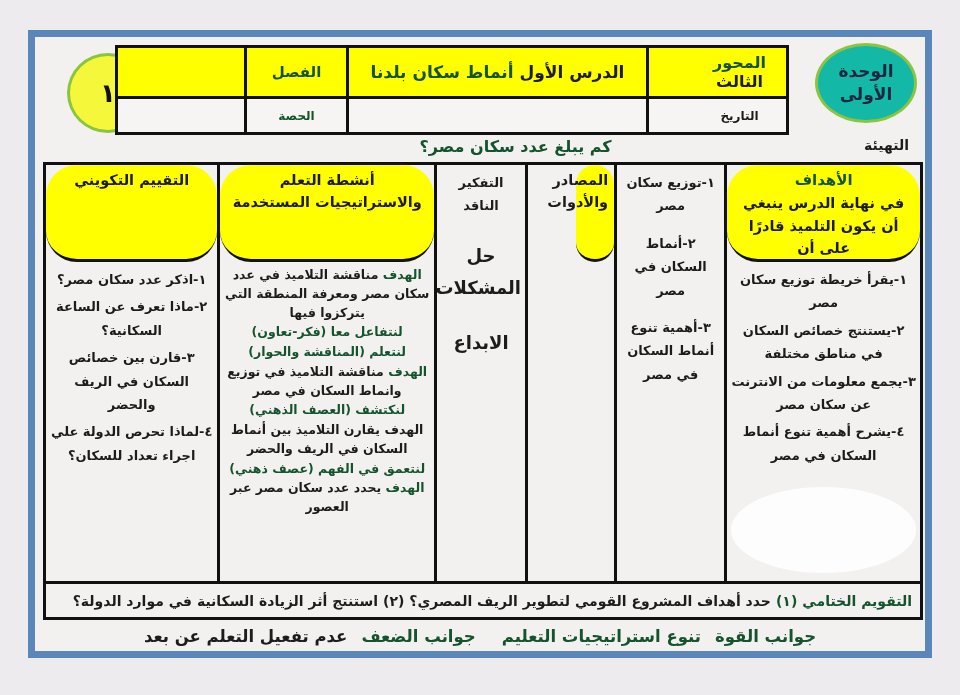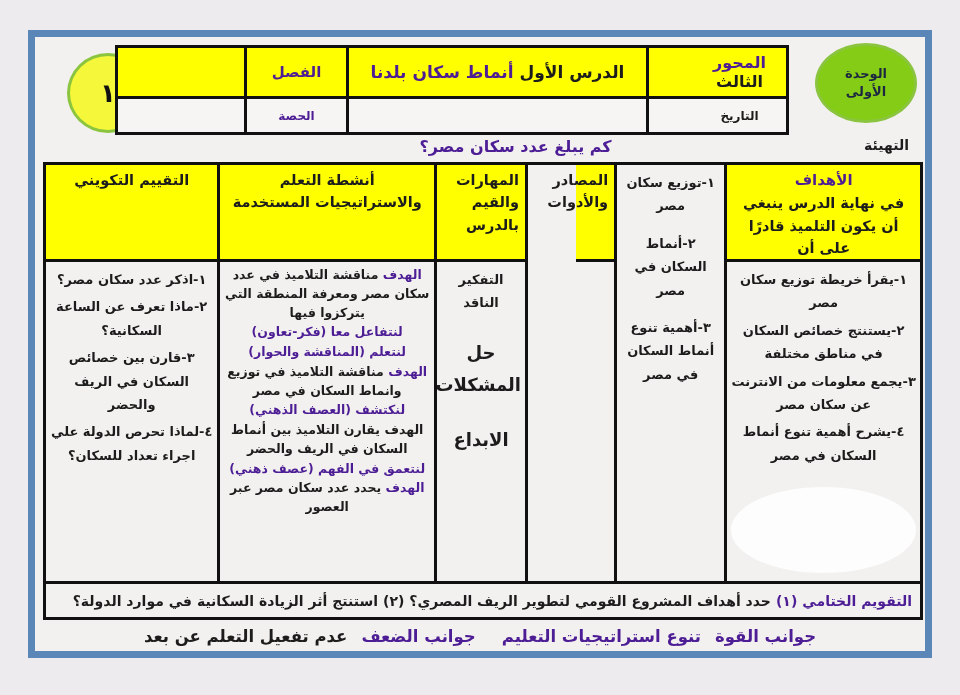--- a/index.html
+++ b/index.html
@@ -7,30 +7,30 @@
     width:960px;height:695px;position:relative;overflow:hidden;
     background:#edebee;
     font-family:"DejaVu Sans",sans-serif;
     font-weight:bold;color:#1c1c1c;
   }
   .frame{
     position:absolute;left:28px;top:30px;width:904px;height:628px;
     box-sizing:border-box;border:7px solid #5b87b8;background:#f3f1ef;
     direction:rtl;
   }
-  .red{color:#4c1d95;}
+  .red{color:#14532d;}
   .blk{color:#1c1c1c;}
 
   
   .header{position:relative;height:100px;}
   .unit-ellipse{
     position:absolute;right:8px;top:6px;width:102px;height:80px;
     box-sizing:border-box;border:3px solid #8bc53f;border-radius:50%;
-    background:#84cc16;display:flex;align-items:center;justify-content:center;
-    text-align:center;font-size:13px;line-height:1.35;color:#1d2742;padding:0 14px;
+    background:#14b8a6;display:flex;align-items:center;justify-content:center;
+    text-align:center;font-size:17px;line-height:1.35;color:#1d2742;padding:0 14px;
   }
   .page-circle{
     position:absolute;left:32px;top:16px;width:82px;height:80px;
     box-sizing:border-box;border:3px solid #8bc53f;border-radius:50%;
     background:#f5f73a;display:flex;align-items:center;justify-content:center;
     font-size:26px;color:#111;
   }
   .header-table{
     position:absolute;right:136px;top:8px;width:668px;
     border:3px solid #111;background:#f7f5f3;
@@ -68,21 +68,21 @@
   .col:last-child{border-left:none;}
   .col-objectives{width:22.4%;}
   .col-elements{width:12.6%;}
   .col-sources{width:10.2%;padding-left:48px;}
   .col-skills{width:10.4%;}
   .col-activities{width:24.8%;}
   .col-formative{flex:1;}
   .head{
     height:97px;box-sizing:border-box;background:#ffff00;
     border-bottom:3px solid #111;padding:4px 6px 0;text-align:center;
-    font-size:14.5px;line-height:1.55;
+    font-size:14.5px;line-height:1.55;border-radius:31px;
   }
   .head .hd-main{font-size:15px;}
   .head.align-right{text-align:right;}
   .cell{
     flex:1;position:relative;padding:6px 4px;text-align:center;
     font-size:13px;line-height:1.8;overflow:hidden;
   }
   .cell .item{margin-bottom:4px;}
   .cell-sources .item{margin-bottom:14px;}
   .cell-skills .item{margin-bottom:22px;font-size:18px;}
@@ -174,21 +174,20 @@
         <div class="item">٢-أنماط السكان في مصر</div>
         <div class="item">٣-أهمية تنوع أنماط السكان في مصر</div>
       </div>
     </div>
 
     <div class="col col-sources">
       <div class="head align-right">المصادر والأدوات</div>
     </div>
 
     <div class="col col-skills">
-      <div class="head align-right">المهارات والقيم بالدرس</div>
       <div class="cell cell-skills">
         <div class="item">التفكير الناقد</div>
         <div class="item">حل المشكلات</div>
         <div class="item">الابداع</div>
       </div>
     </div>
 
     <div class="col col-activities">
       <div class="head">أنشطة التعلم والاستراتيجيات المستخدمة</div>
       <div class="cell cell-activities">

